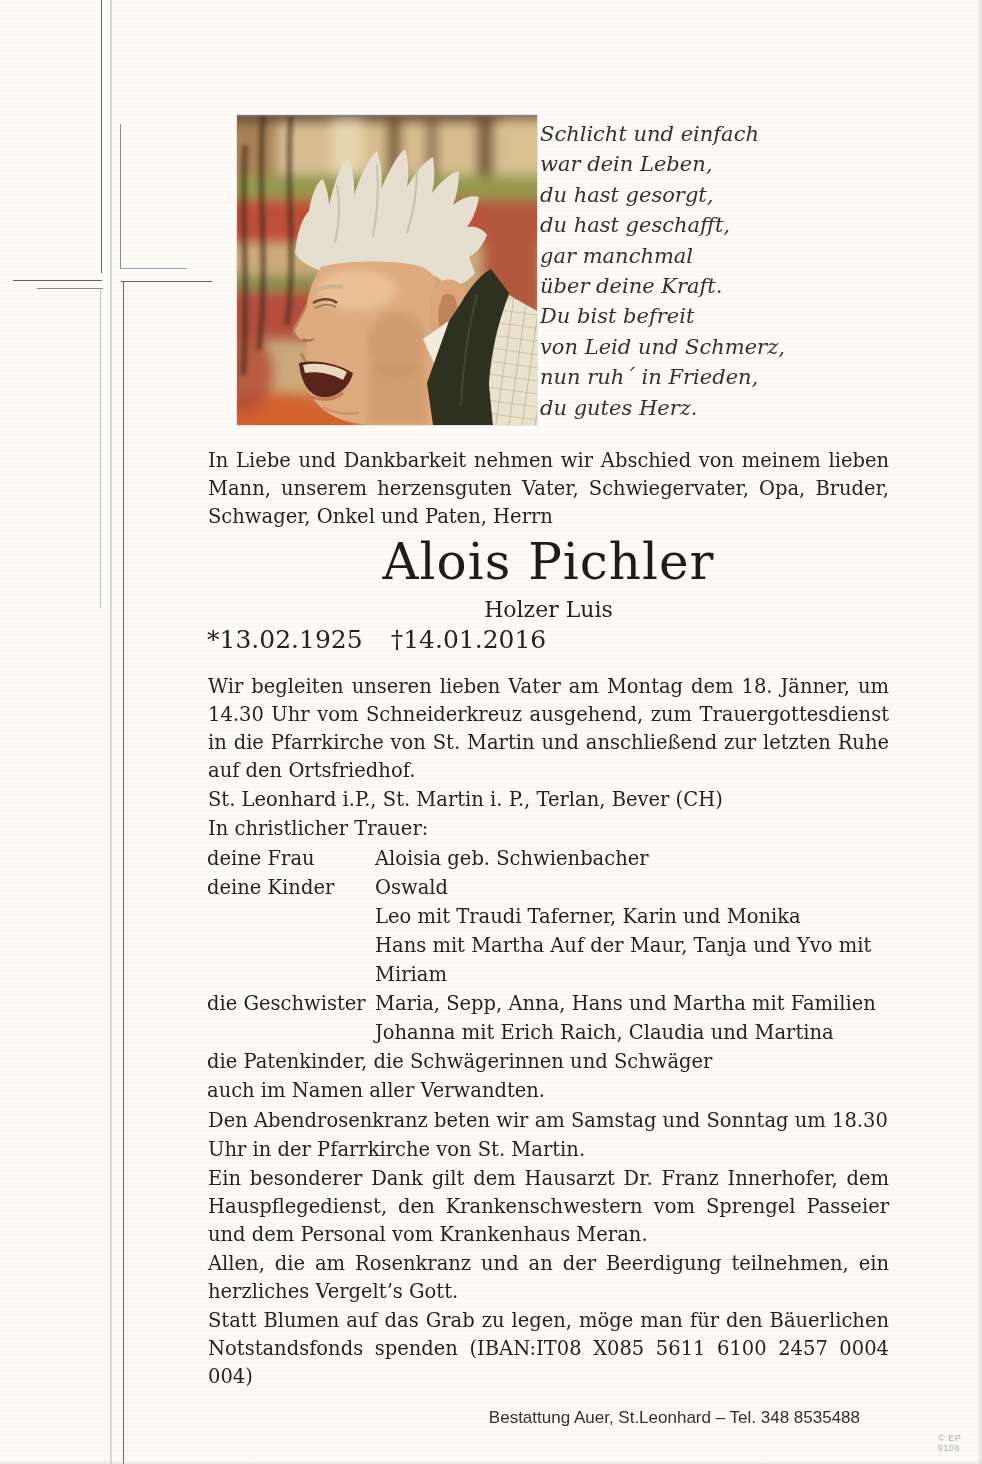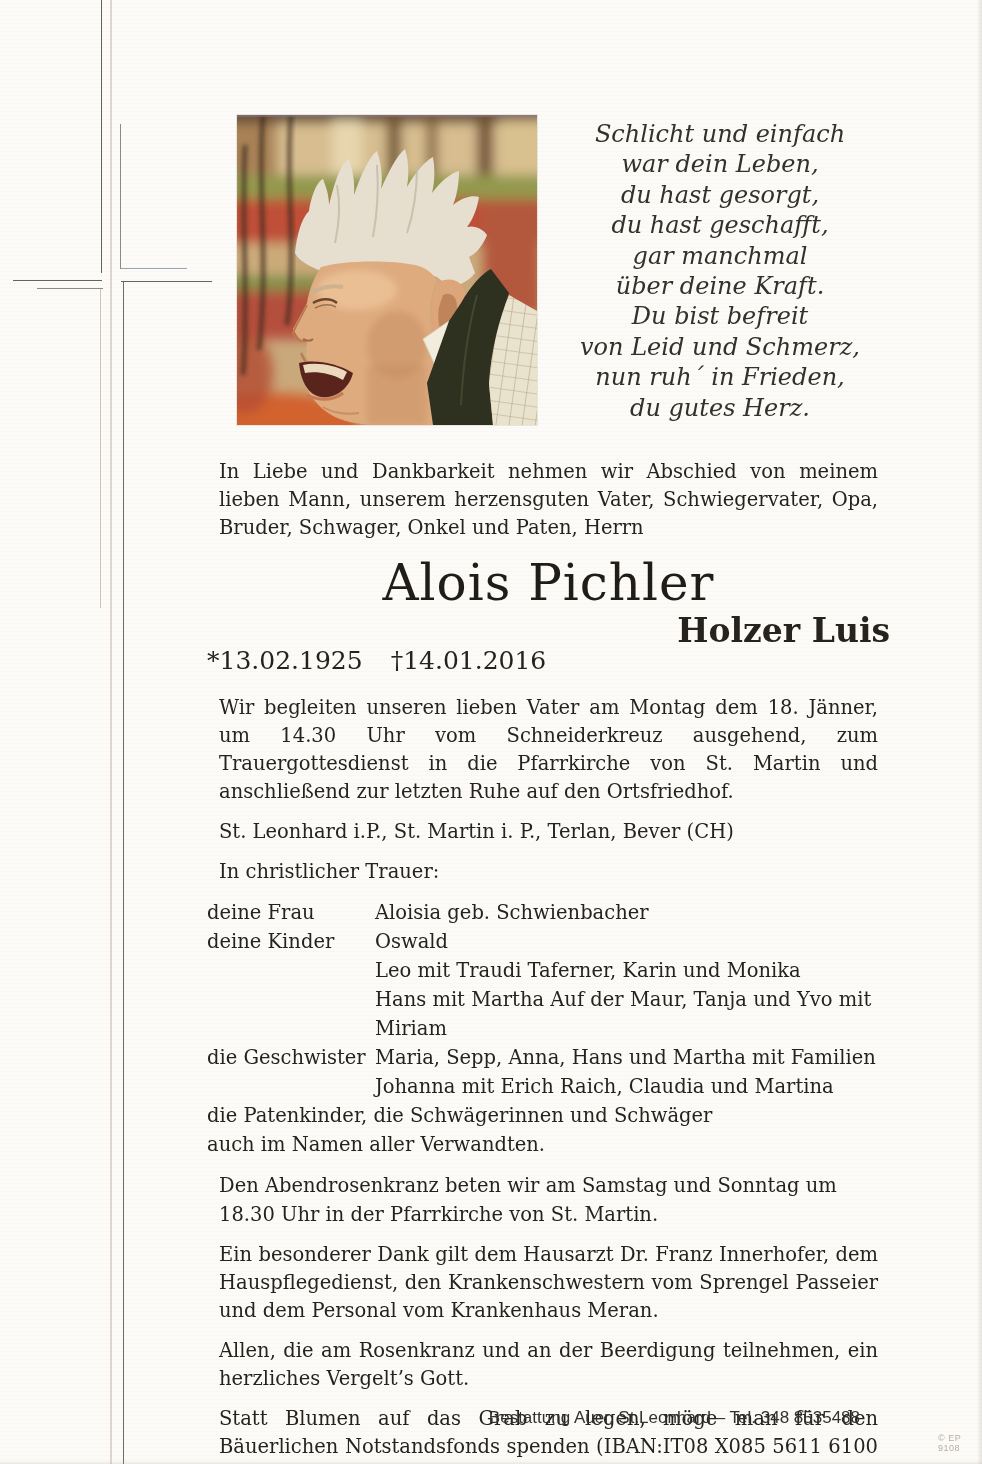--- a/index.html
+++ b/index.html
@@ -18,29 +18,29 @@
   .edge-bottom{position:absolute;left:0;bottom:0;width:100%;height:4px;
     background:linear-gradient(to top, rgba(178,172,160,.22), rgba(178,172,160,0));}
   
   .mark{position:absolute;}
   
   .photo{position:absolute;left:237px;top:115px;width:300px;height:310px;
     outline:1px solid rgba(90,70,50,.12);}
   .photo svg{display:block;width:100%;height:100%;}
   
   .poem{position:absolute;left:540px;top:119px;width:360px;
-    text-align:center;font-style:italic;font-size:24px;line-height:30.4px;color:#34312c;}
+    text-align:left;font-style:italic;font-size:21px;line-height:30.4px;color:#34312c;}
   
   .content{position:absolute;left:207px;top:446px;width:683px;font-size:19.5px;line-height:28px;}
-  .content p{margin:12px;}
+  .content p{margin:1px;}
   .just{text-align:justify;}
   .intro{margin-bottom:14px;}
   .name{font-size:50px;line-height:58px;text-align:center;font-weight:500;
     letter-spacing:1px;margin:2px 0 4px 0;color:#201d19;}
-  .nickname{text-align:right;font-size:33px;line-height:30px;font-weight:bold;}
+  .nickname{text-align:center;font-size:22px;line-height:30px;}
   .dates{text-align:left;font-size:25px;line-height:30px;margin-bottom:18px;}
   .dates .birth{margin-right:28px;}
   .funeral{margin-bottom:22px;}
   .places{margin-bottom:22px;}
   .trauer{margin-bottom:20px;}
   .family{line-height:29px;}
   .family-row{display:flex;align-items:flex-start;}
   .family-label{flex:0 0 168px;}
   .family-value{flex:1;}
   .addl{line-height:29px;margin-bottom:0;}

